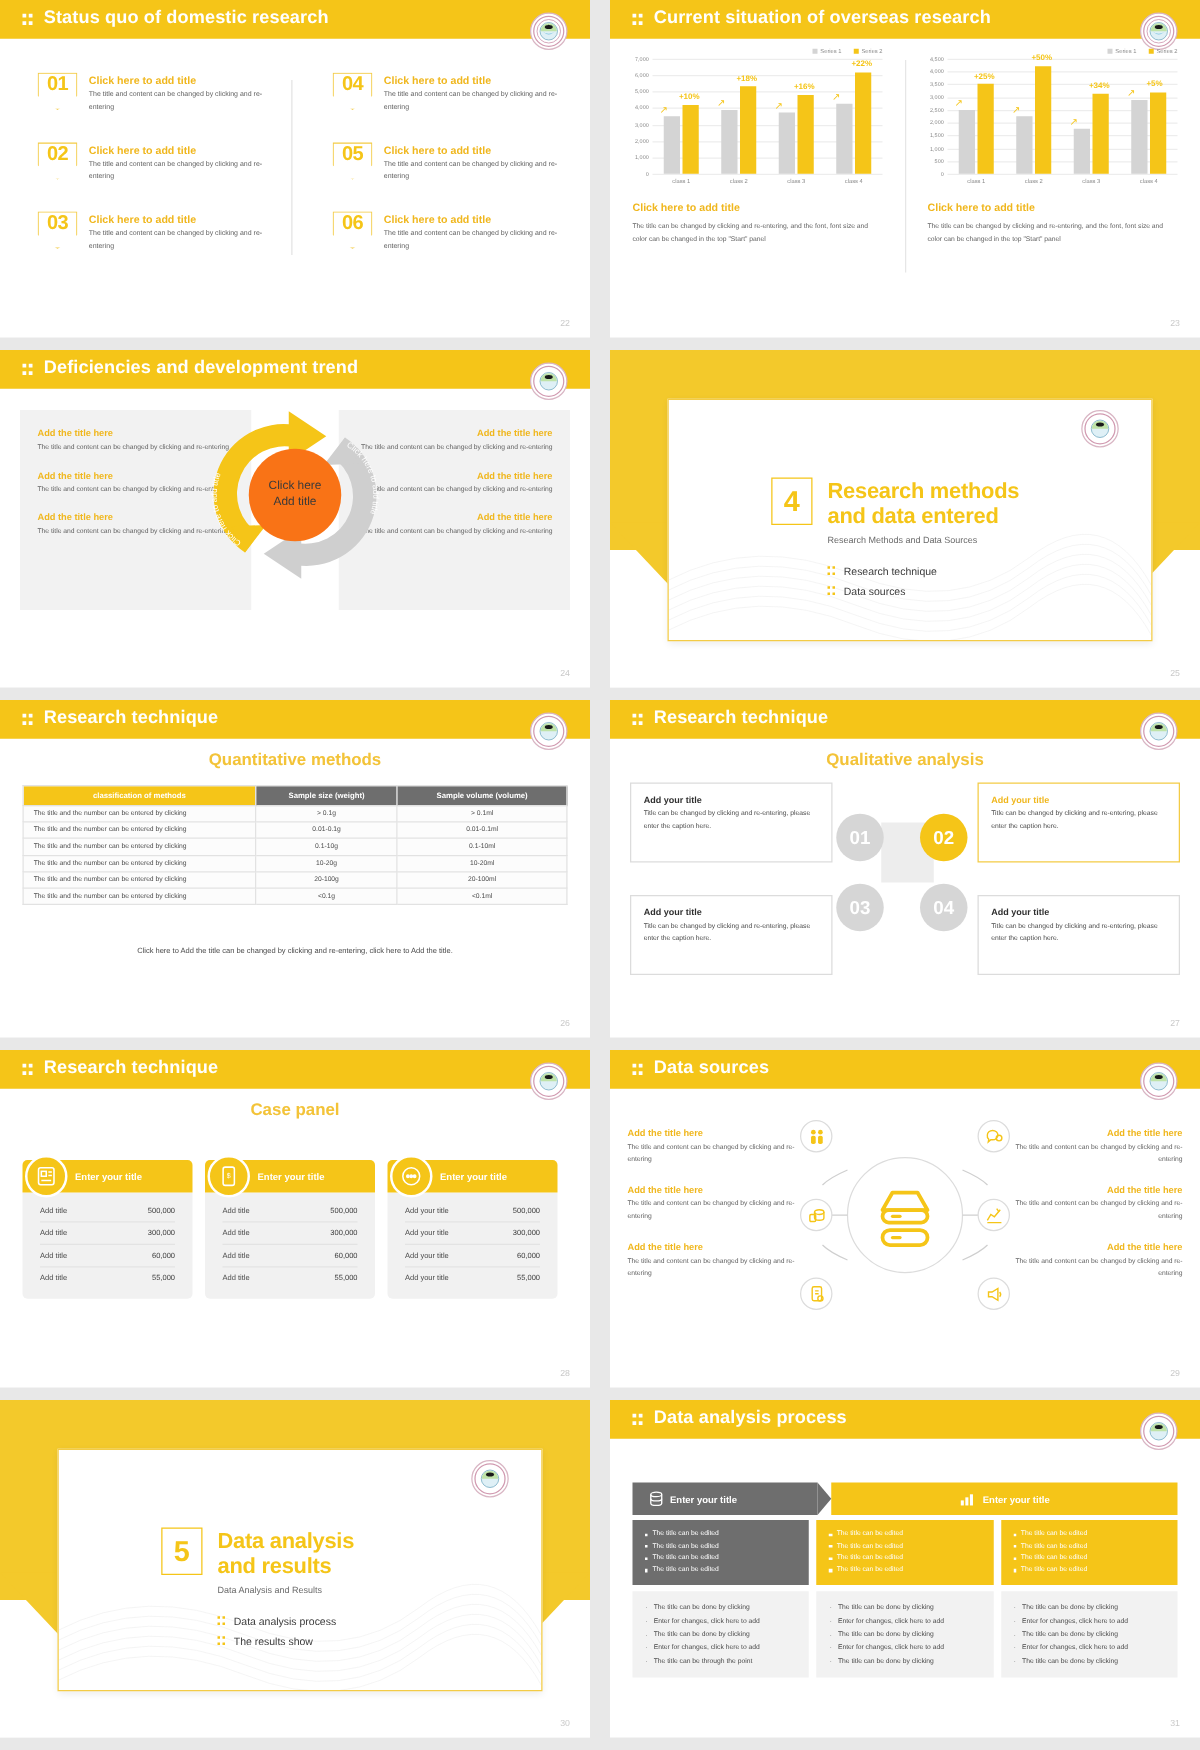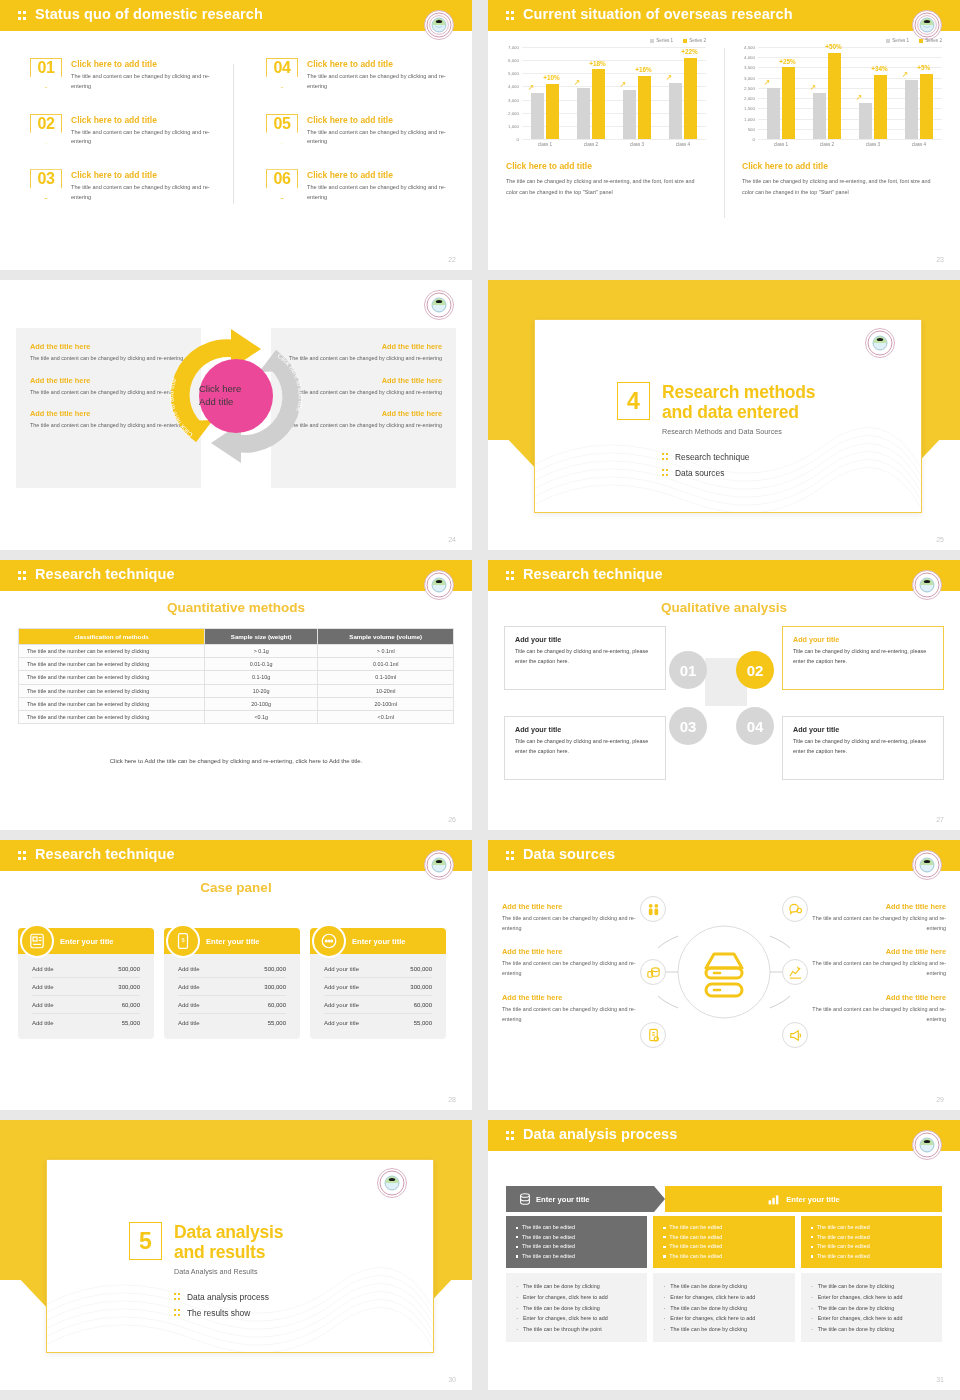--- a/index.html
+++ b/index.html
@@ -106,22 +106,22 @@
   .panel.l { left:16px; } .panel.r { right:16px; }
   .pblock { margin-bottom:12px; }
   .pb-title { font-size:7.4px; font-weight:bold; color:#F0B71E; margin-bottom:3px; }
   .pb-desc { font-size:5.4px; color:#636363; line-height:1.8; }
   .panel.l .pblock { padding-left:14px; padding-right:8px; }
   .panel.r .pblock { padding-right:14px; padding-left:8px; text-align:right; }
   .panel .inner { padding-top:14px; }
   .cyc { position:absolute; left:50%; top:116px; transform:translate(-50%,-50%); width:150px; height:150px; }
   .cyc-center {
     position:absolute; left:50%; top:50%; transform:translate(-50%,-50%);
-    width:74px; height:74px; border-radius:50%; background:#ec4899;
-    display:flex; flex-direction:column; align-items:flex-start; justify-content:center;
+    width:74px; height:74px; border-radius:50%; background:#f97316;
+    display:flex; flex-direction:column; align-items:center; justify-content:center;
     font-size:9.5px; color:#3a3a3a; line-height:1.35; text-align:center;
   }
   
   .sec { position:absolute; inset:0; background:#fff; overflow:hidden; }
   .sec-yellow {
     position:absolute; left:0; top:0; width:100%; height:160px; background:#F3C92B;
   }
   .sec-yellow:after{
     content:""; position:absolute; left:0; bottom:-38px; width:100%; height:60px;
     background:#F3C92B;
@@ -462,20 +462,29 @@
             <div>class 4</div>
           </div>
         <div class="cap-title">Click here to add title</div>
         <div class="cap-desc">The title can be changed by clicking and re-entering, and the font, font size and color can be changed in the top "Start" panel</div>
       </div>
     </div>
     <div class="pageno">23</div>
   </div>
 
   <div class="slide">
+    <div class="hdr">
+      <div class="dots2">
+          <i></i>
+          <i></i>
+          <i></i>
+          <i></i>
+        </div>
+      <div class="hdr-title">Deficiencies and development trend</div>
+    </div>
     <div class="seal">
       <svg width="26" height="26" viewBox="0 0 26 26">
           <circle cx="13" cy="13" r="12" fill="#fff" stroke="#d19ab0"></circle>
           <circle cx="13" cy="13" r="7" fill="#dff0f6" stroke="#6fa8c0" stroke-width=".6"></circle>
           <path d="M6.5 13 A6.5 6.5 0 0 1 19.5 13 Z" fill="#bfe3a8"></path>
           <ellipse cx="13" cy="9.5" rx="3.2" ry="1.6" fill="#1a1a1a"></ellipse>
         </svg>
     </div>
 
     <div class="panel l">

